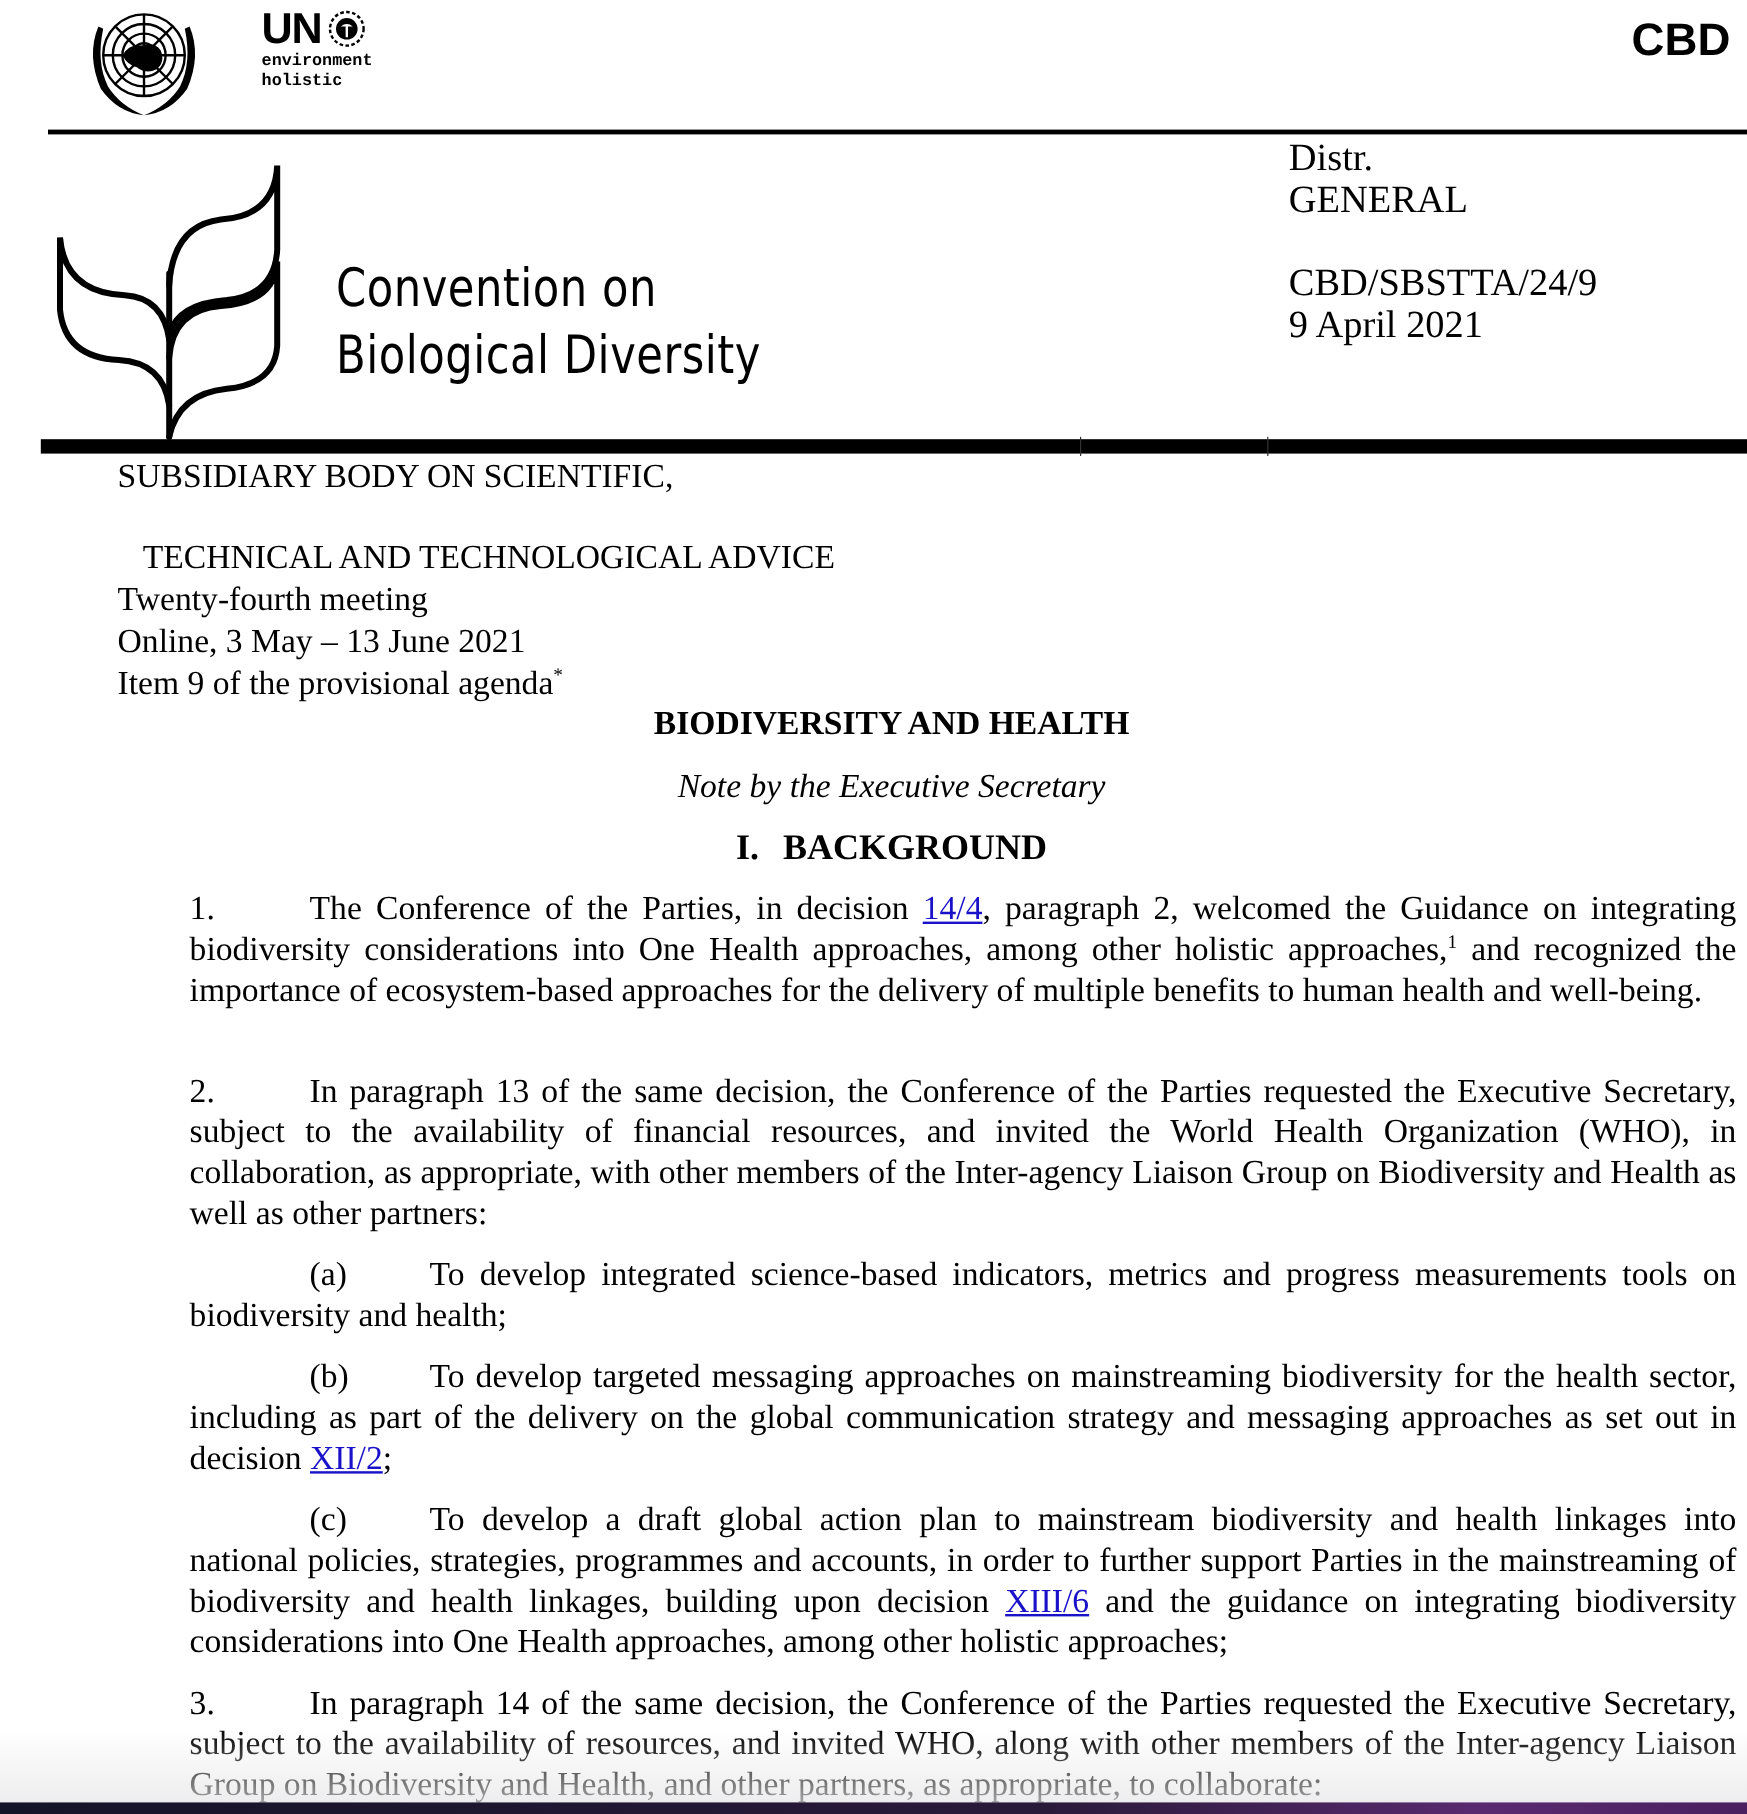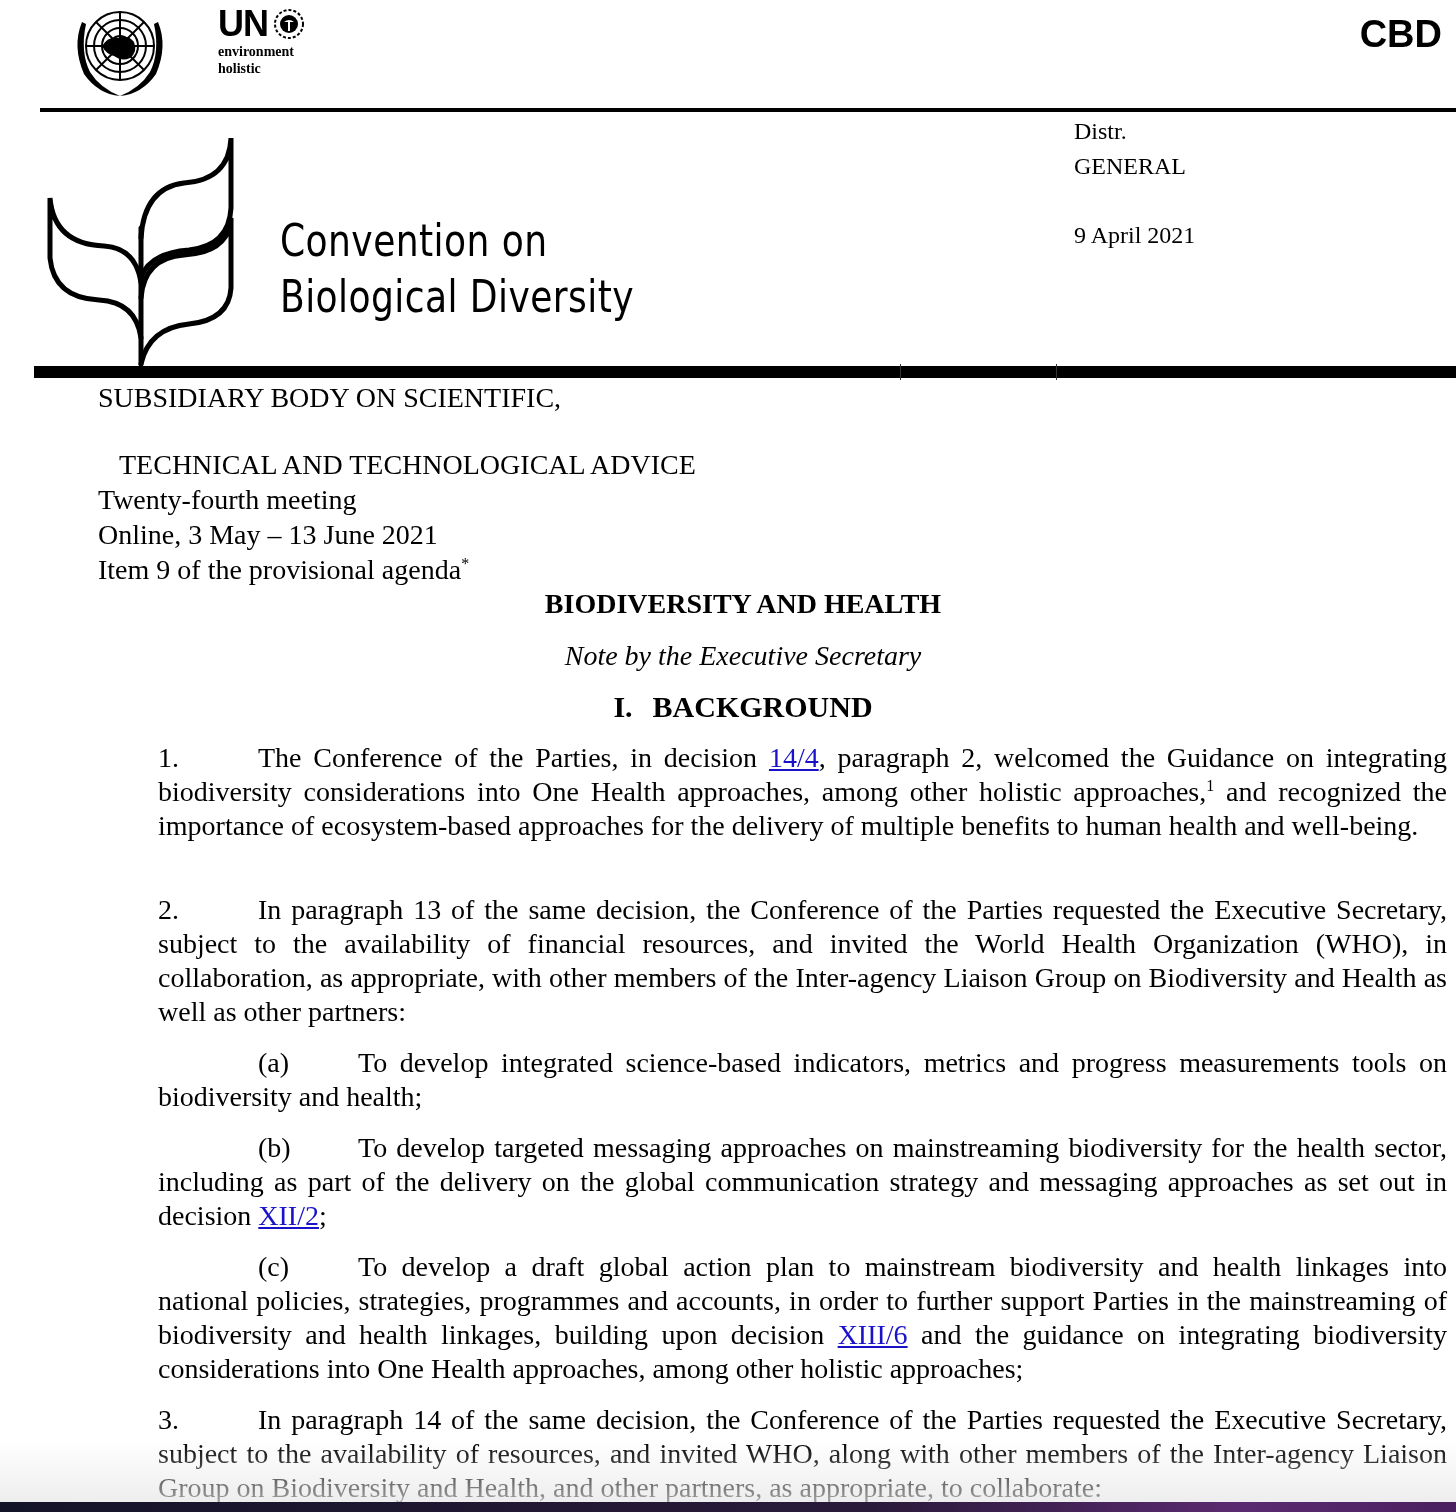--- a/index.html
+++ b/index.html
@@ -6,32 +6,32 @@
   body {
     width: 1456px; height: 1512px; position: relative; overflow: hidden;
     font-family: "Liberation Serif", "DejaVu Serif", serif; color: #000;
   }
   .abs { position: absolute; }
   
   .un-emblem { left: 68px; top: 2px; width: 104px; height: 100px; }
   .unep-logo { left: 218px; top: 6px; }
   .unep-title { font-family: "Liberation Sans", sans-serif; font-weight: bold; font-size: 36px; line-height: 36px; letter-spacing: -1px; display: flex; align-items: center; }
   .unep-wreath { width: 34px; height: 34px; margin-left: 4px; }
-  .unep-sub { font-family: Liberation Serif, serif; font-weight: bold; font-size: 14px; line-height: 15px; margin-top: 2px; }
+  .unep-sub { font-family: Liberation Mono, monospace; font-weight: bold; font-size: 14px; line-height: 15px; margin-top: 2px; }
   .cbd-mark { right: 14px; top: 12px; font-family: "Liberation Sans", sans-serif; font-weight: bold; font-size: 38px; line-height: 44px; }
   .rule-top { left: 40px; top: 108px; width: 1416px; height: 4px; background: #000; }
   .rule-mid { left: 34px; top: 366px; width: 1422px; height: 12px; background: #000; }
   .rule-mid .tick { position:absolute; top:-2px; width:1px; height:16px; background:#333; }
 
   
   .plant { left: 44px; top: 128px; width: 200px; height: 240px; }
   .cbd-name { left: 280px; top: 213px; font-family: "DejaVu Sans", sans-serif; font-size: 44px; line-height: 56px; transform: scaleX(0.82); transform-origin: left top; font-weight: 500; letter-spacing: 0.5px; }
 
   
-  .meta { left: 1074px; top: 114px; font-size: 24px; line-height: 35px; }
+  .meta { left: 1074px; top: 114px; font-size: 32px; line-height: 35px; }
   .meta .gap { height: 34px; }
 
   
   .meeting { left: 98px; top: 380px; font-size: 28px; line-height: 35px; }
   .meeting .indent { padding-left: 21px; margin-top: 32px; }
   sup { font-size: 16px; line-height: 0; vertical-align: super; }
 
   .title { left: 0; width: 1486px; top: 586px; text-align: center; font-weight: bold; font-size: 28px; line-height: 35px; }
   .subtitle { left: 0; width: 1486px; top: 638px; text-align: center; font-style: italic; font-size: 28px; line-height: 35px; }
   .section { left: 0; width: 1486px; top: 689px; text-align: center; font-weight: bold; font-size: 30px; line-height: 36px; }
@@ -112,20 +112,21 @@
 
 <div class="abs cbd-name">
   <div>Convention on</div>
   <div>Biological Diversity</div>
 </div>
 
 <div class="abs meta">
   <div>Distr.</div>
   <div>GENERAL</div>
   <div class="gap"></div>
+  <div>CBD/SBSTTA/24/9</div>
   <div>9 April 2021</div>
   <div class="gap"></div>
 </div>
 
 <div class="abs rule-mid">
   <span class="tick" style="left:866px"></span>
   <span class="tick" style="left:1022px"></span>
 </div>
 
 <div class="abs meeting">

